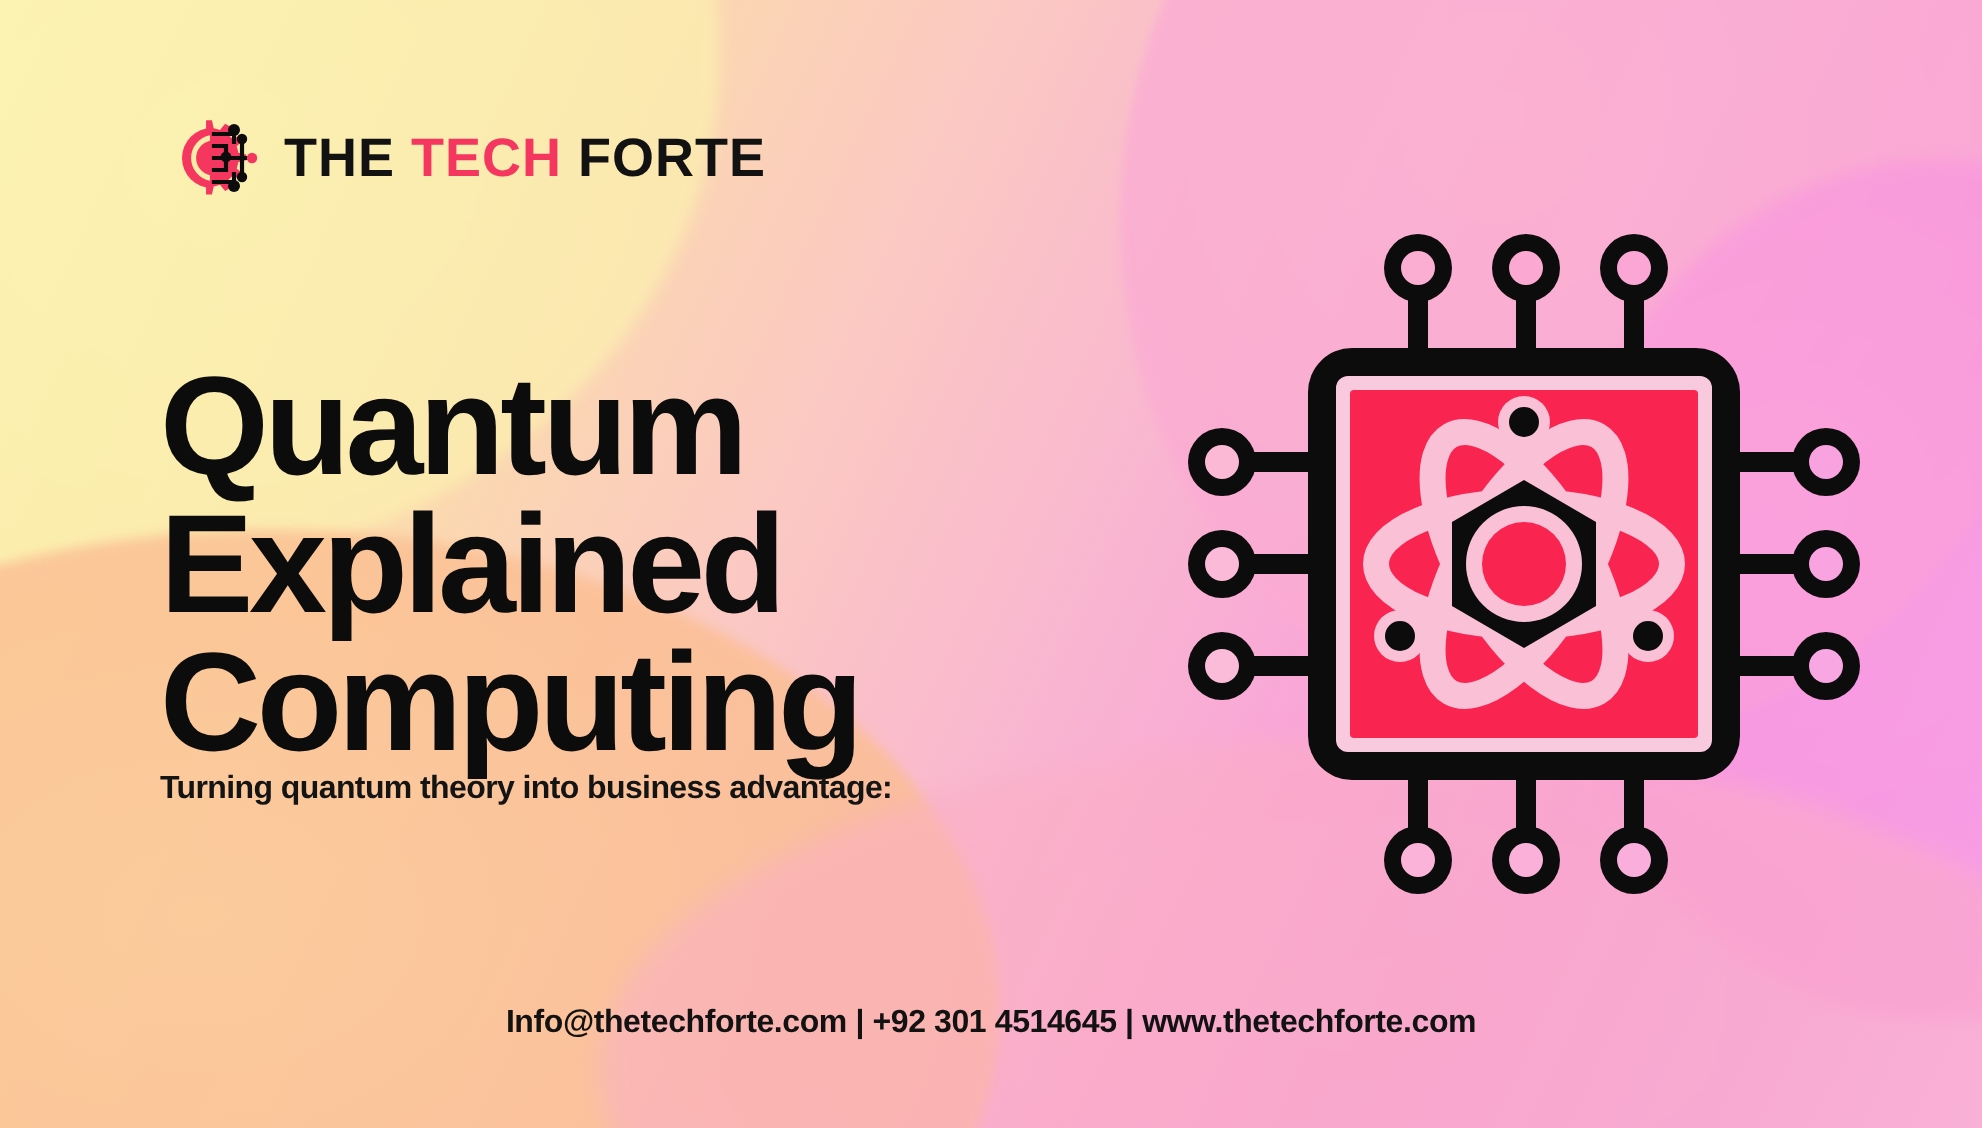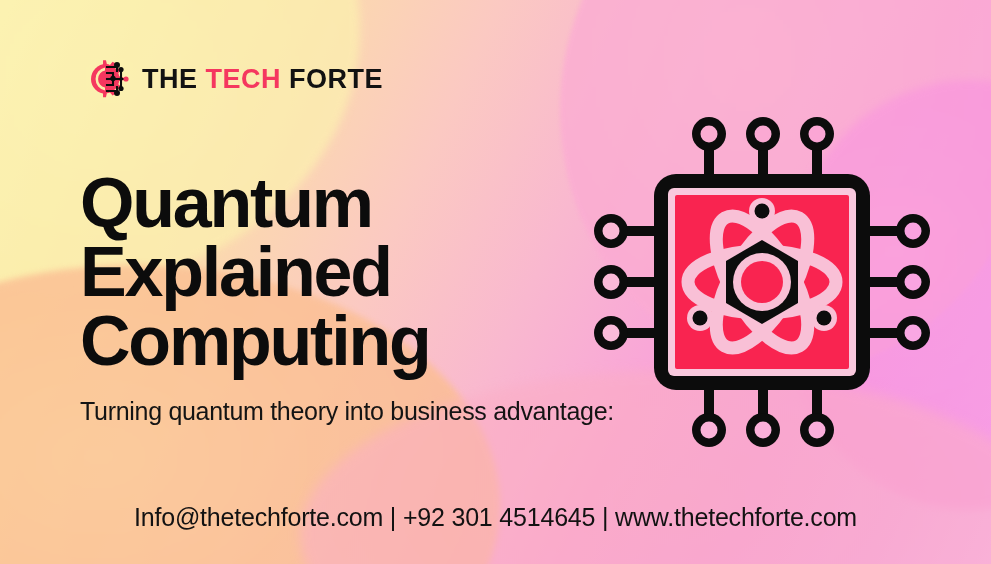--- a/index.html
+++ b/index.html
@@ -68,54 +68,54 @@
   #logo-wordmark{
     font-family:"Liberation Sans", sans-serif;
     font-size:27px;font-weight:bold;letter-spacing:0.5px;
     white-space:nowrap;line-height:1;
   }
   #logo-wordmark .w-the,#logo-wordmark .w-forte{color:#121212;text-align:center;}
   #logo-wordmark .w-tech{color:#f5375f;}
 
   
   #headline{
-    position:absolute;left:80px;top:122px;
+    position:absolute;left:80px;top:132px;
     font-family:"Liberation Sans", sans-serif;
     font-weight:bold;
     font-size:70px;
     line-height:0.99;
     letter-spacing:-2.2px;
     color:#0c0c0c;
     width:520px;
   }
   #headline .hl-line{display:block;}
 
   
   #subtitle{
     position:absolute;left:80px;top:366px;
     font-family:"Liberation Sans", sans-serif;
-    font-weight:normal;
-    font-size:25px;
+    font-weight:bold;
+    font-size:16px;
     line-height:1.62;
     letter-spacing:-0.3px;
     color:#141414;
     width:620px;
   }
   #subtitle .sub-line{display:block;}
 
   
   #footer{
     position:absolute;left:0;right:0;top:503px;
     text-align:center;
   }
   #footer-contact{
     display:inline-block;
     font-family:"Liberation Sans", sans-serif;
-    font-weight:normal;
-    font-size:25px;
+    font-weight:bold;
+    font-size:16px;
     letter-spacing:-0.2px;
     color:#121212;
     white-space:nowrap;
   }
 
   
   #chip-illustration{
     position:absolute;left:582px;top:104px;
     width:360px;height:356px;
   }

